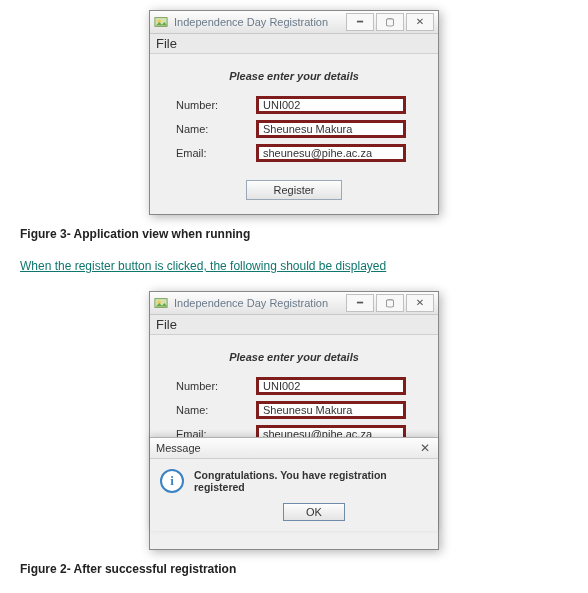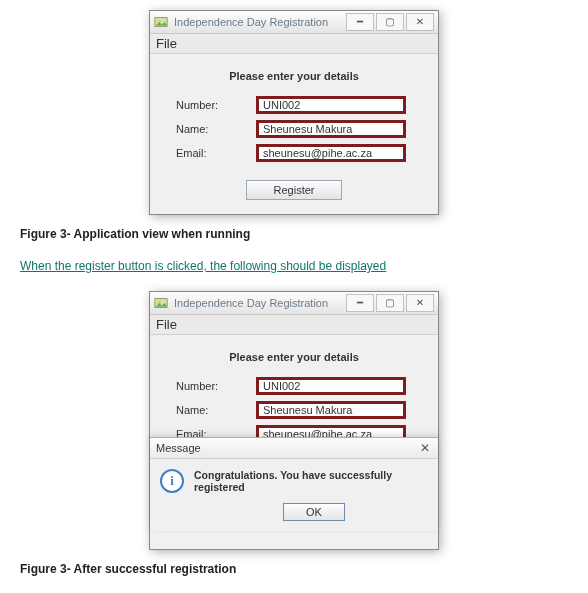--- a/index.html
+++ b/index.html
@@ -73,20 +73,21 @@
   .content {
     padding: 10px 8px 14px 8px;
     background: #f0f0f0;
   }
   .heading {
     text-align: center;
     font-weight: bold;
     font-size: 11px;
     margin: 6px 0 14px 0;
     color: #333;
+    font-style: italic;
   }
   .form-row {
     display: flex;
     align-items: center;
     margin: 6px 0;
   }
   .form-label {
     width: 80px;
     text-align: left;
     padding-left: 18px;
@@ -283,23 +284,23 @@
       </div>
     </div>
 
     <div class="dialog">
       <div class="dialog-title">
         <span>Message</span>
         <span class="close-x">✕</span>
       </div>
       <div class="dialog-body">
         <div class="info-icon">i</div>
-        <div class="dialog-msg">Congratulations. You have successfully registered</div>
+        <div class="dialog-msg">Congratulations. You have registration registered</div>
       </div>
       <div class="dialog-btn-row">
         <span class="dialog-btn">OK</span>
       </div>
     </div>
   </div>
 
-  <div class="caption">Figure 3- After successful registration</div>
+  <div class="caption">Figure 2- After successful registration</div>
 
 </div>
 
 </body></html>

